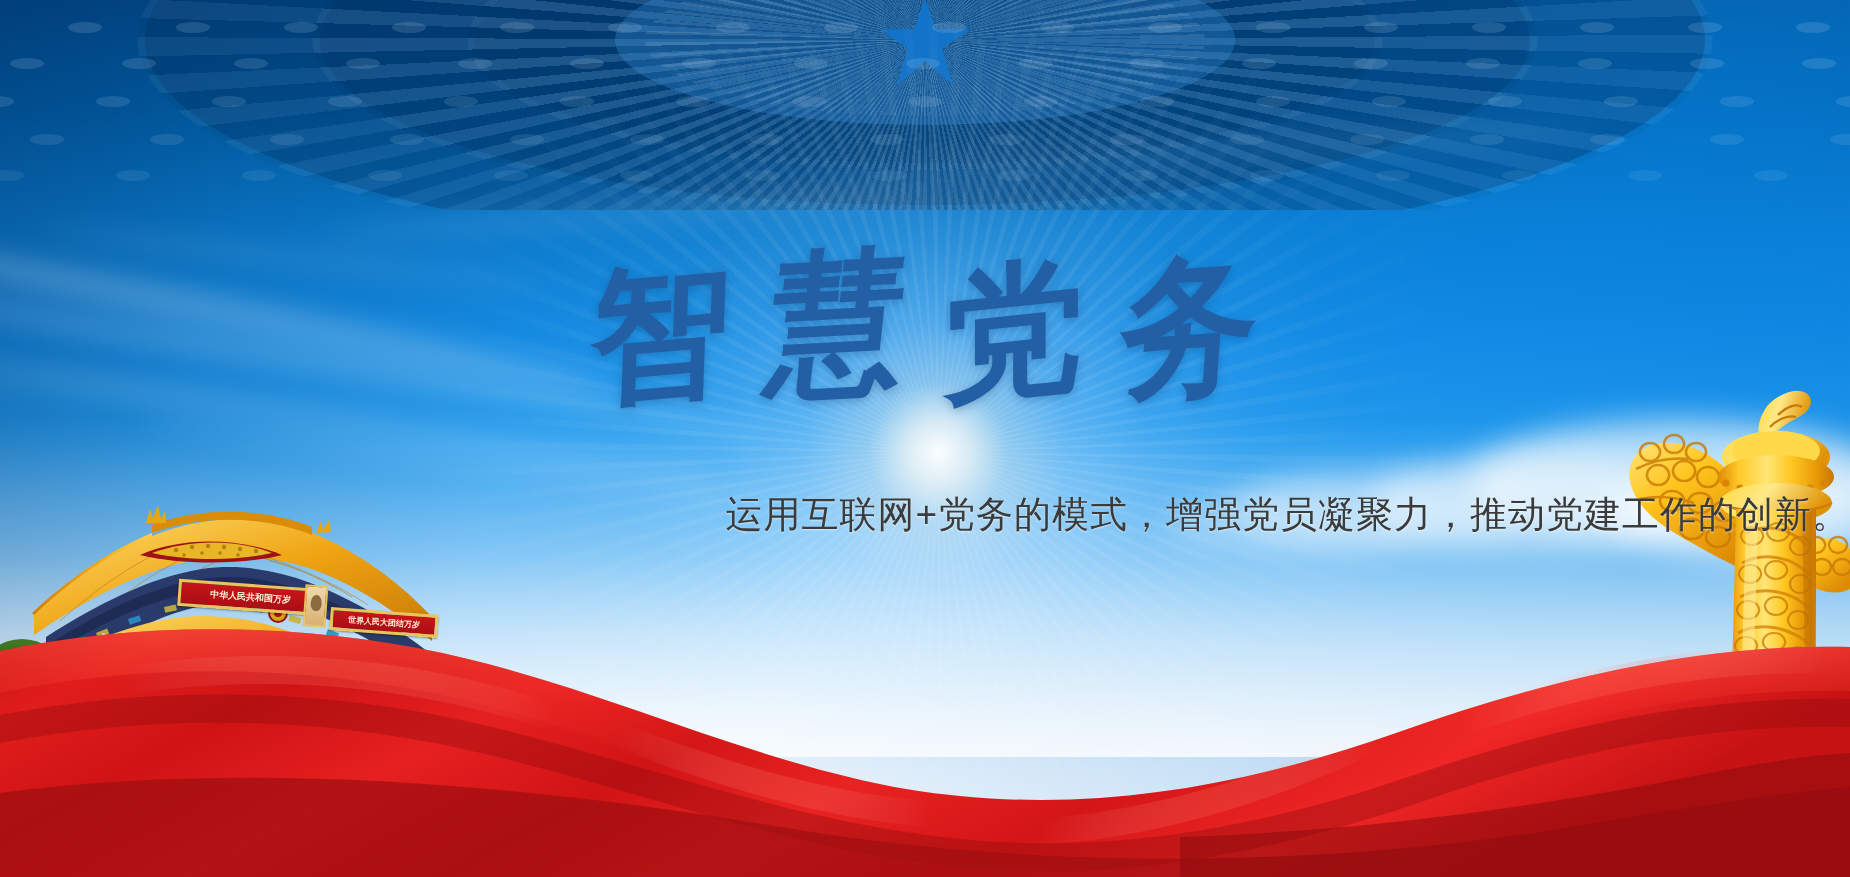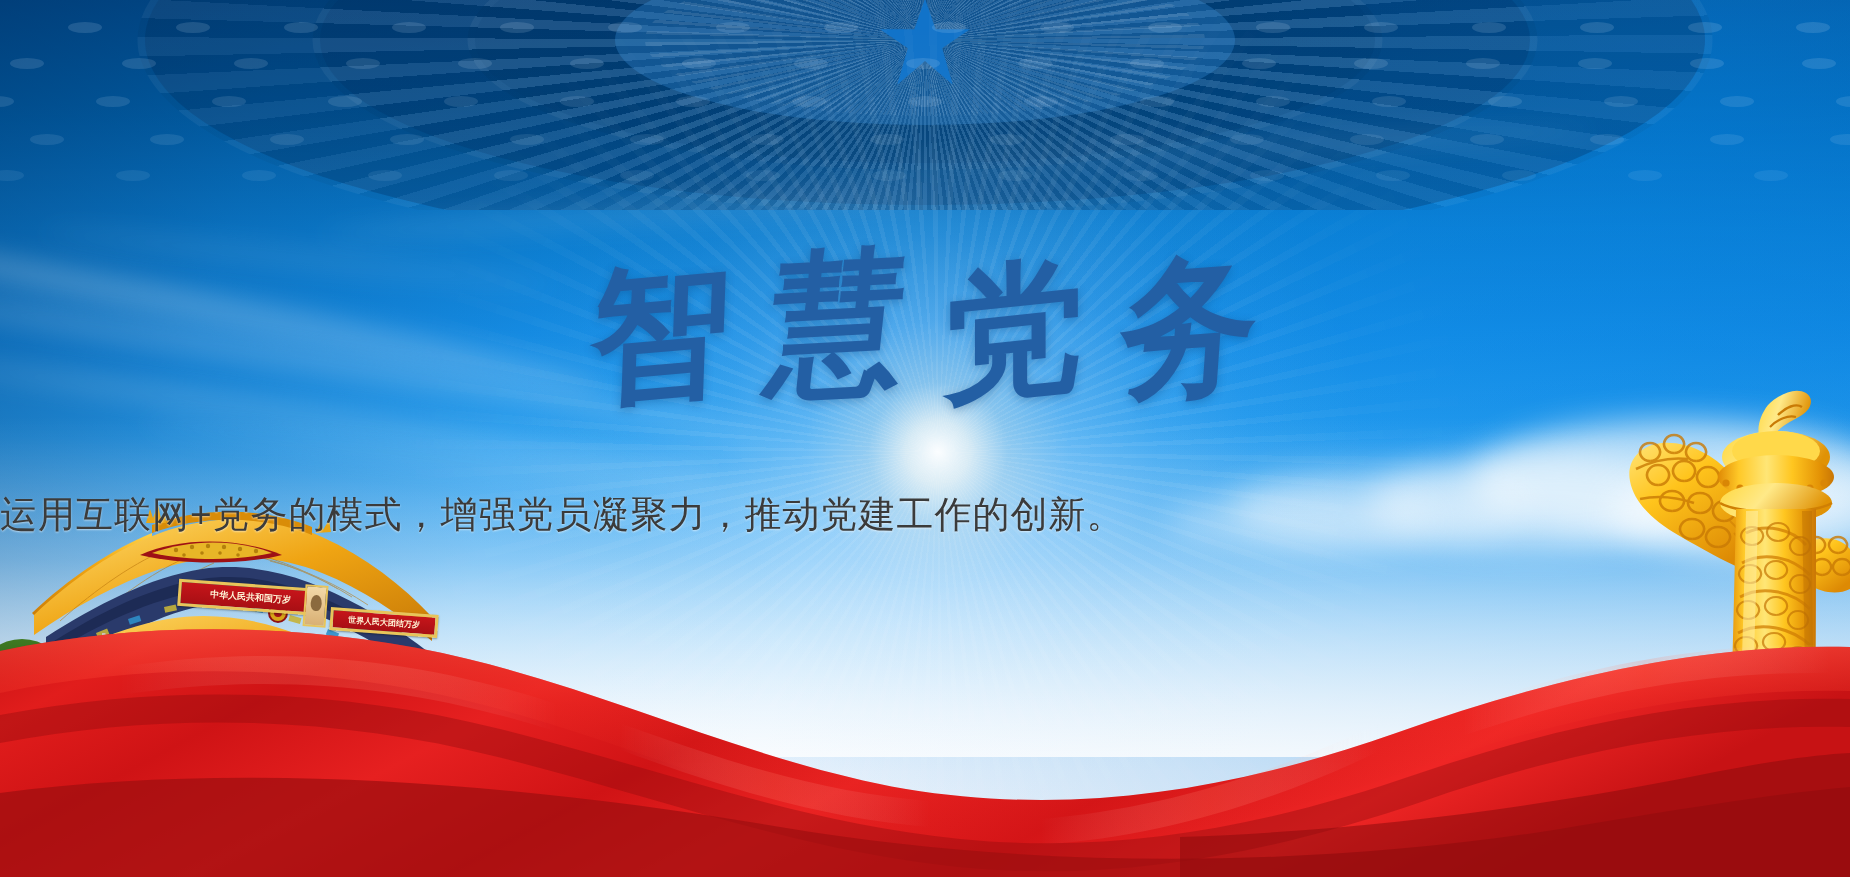--- a/index.html
+++ b/index.html
@@ -167,21 +167,21 @@
     font-size:132px; line-height:1; font-weight:700; color:#235fa4;
     text-shadow:0 2px 9px rgba(10,55,110,0.30);
   }
   .title-char.c0{ transform:rotate(-5deg) skewX(-7deg) translateY(4px) scale(1.06,1.12); }
   .title-char.c1{ transform:rotate(-3deg) skewX(-9deg) translateY(-6px) scale(1.02,1.16); }
   .title-char.c2{ transform:rotate(-6deg) skewX(-6deg) translateY(2px) scale(1.08,1.10); }
   .title-char.c3{ transform:rotate(-4deg) skewX(-8deg) translateY(-2px) scale(1.04,1.14); }
 
   .subtitle{
     position:absolute; left:0; top:492px; width:1850px;
-    text-align:left;
+    text-align:right;
     font-size:37px; line-height:1.25; font-weight:400;
     color:#3b3b3b; letter-spacing:1px;
     text-shadow:0 1px 2px rgba(255,255,255,0.55);
     white-space:nowrap;
   }
 
   
   .slogan{
     position:absolute;
     background:linear-gradient(#c6151a,#a80f14);

